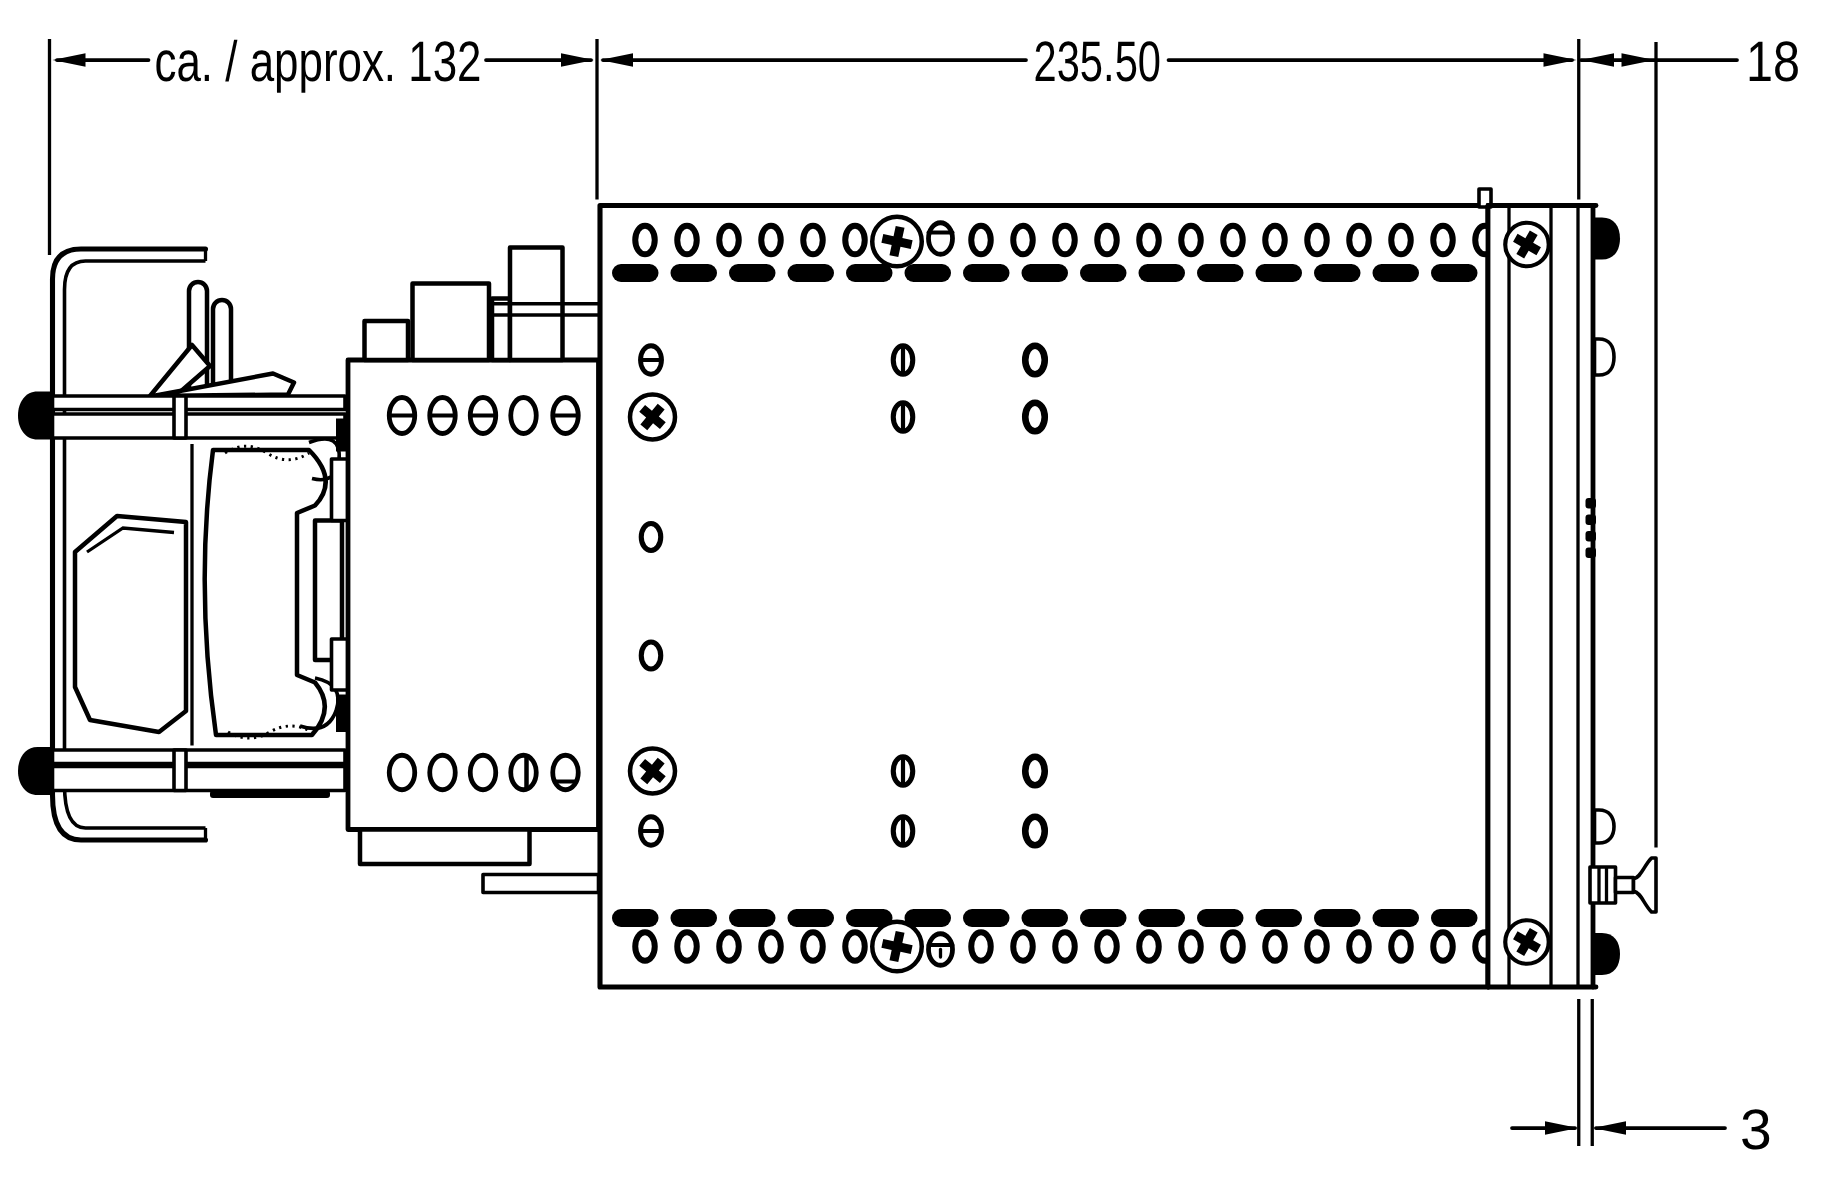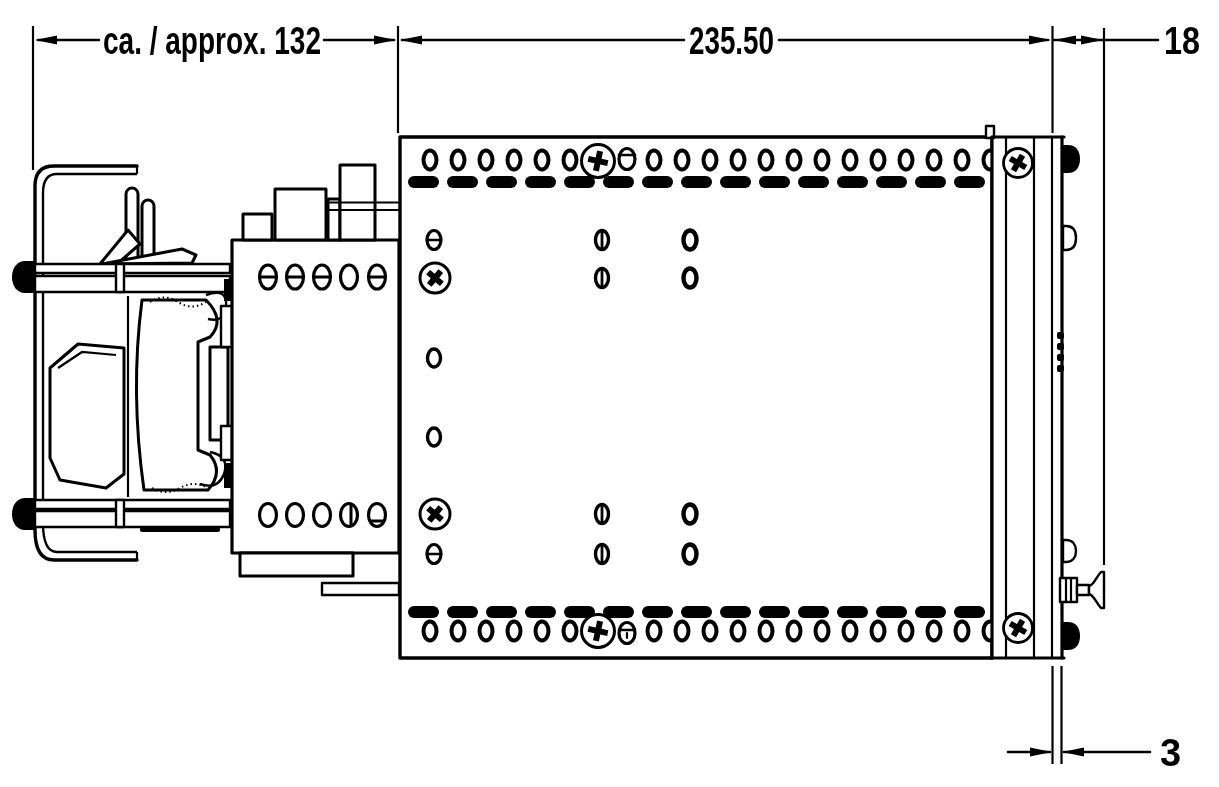--- a/index.html
+++ b/index.html
@@ -1,16 +1,16 @@
 <!DOCTYPE html>
 <html><head>
 <meta charset="utf-8">
 <style>
   html,body{margin:0;padding:0;background:#ffffff;}
-  .stage{width:1219px;height:787px;position:relative;background:#fff;overflow:hidden;font-weight:bold;}
+  .stage{width:1219px;height:787px;position:relative;background:#fff;overflow:hidden;}
   svg{display:block;}
   svg text{font-family:"Liberation Sans", sans-serif;fill:#000;font-size:38px;}
   .ln{stroke:#000;fill:none;stroke-width:2.5;stroke-linecap:round;}
   .thin{stroke:#000;fill:none;stroke-width:2.2;}
   .part{stroke:#000;fill:#fff;stroke-width:3;stroke-linejoin:round;stroke-linecap:round;}
   .part2{stroke:#000;fill:#fff;stroke-width:2.4;stroke-linejoin:round;}
   .dark{fill:#000;stroke:none;}
   .arrow{fill:#000;stroke:none;}
   .dotted{stroke:#000;fill:none;stroke-width:2;stroke-dasharray:1.5 3;}
 </style>

